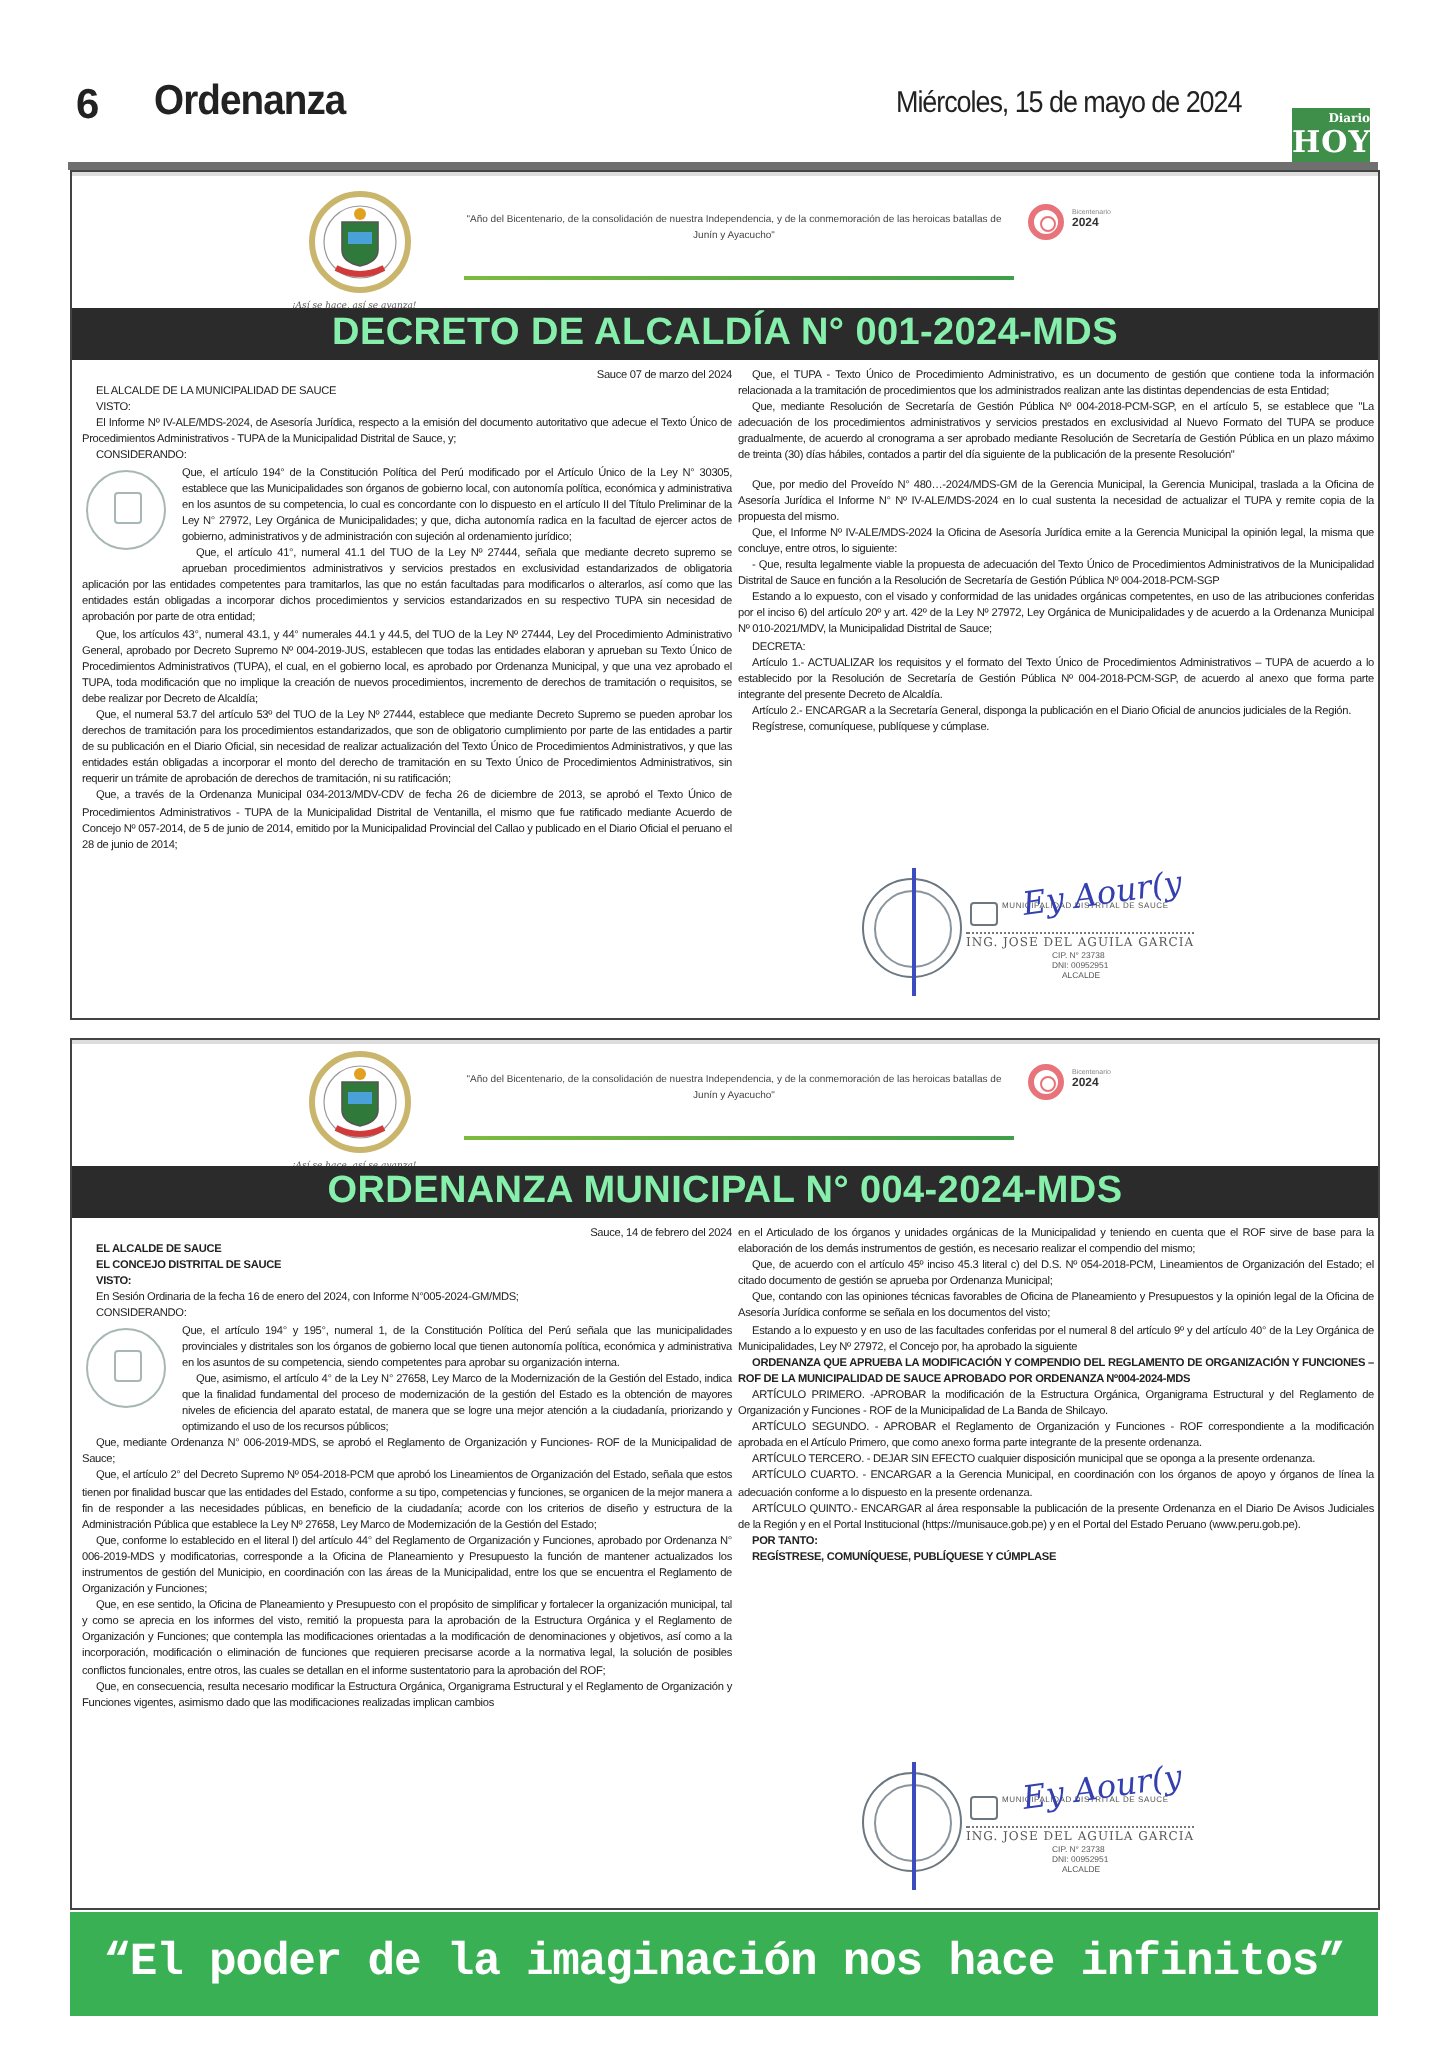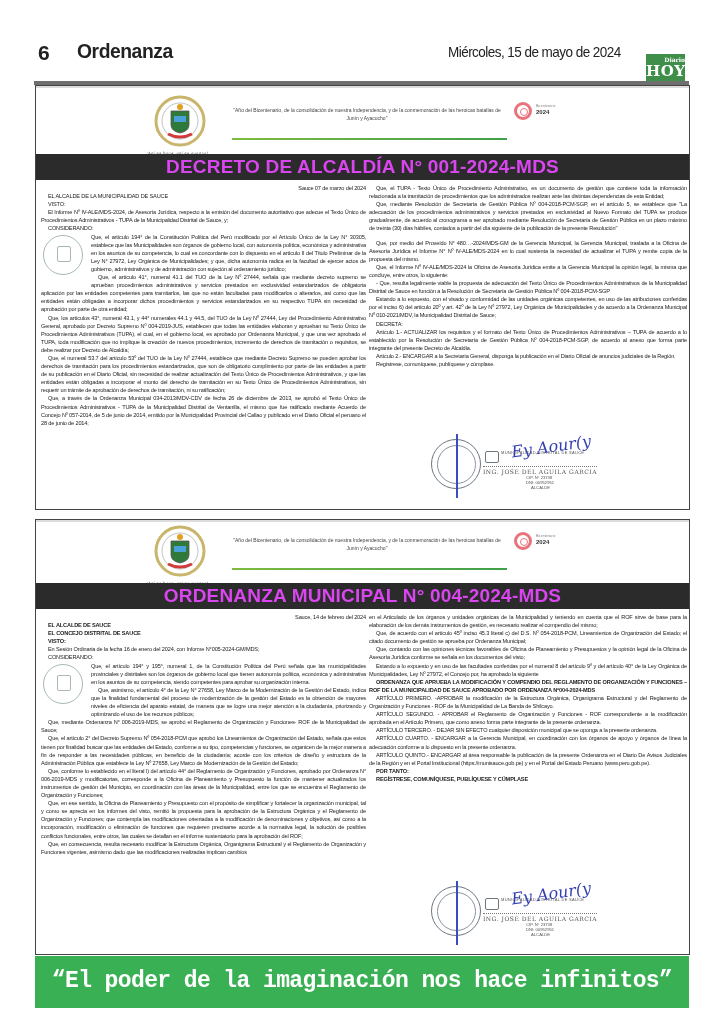--- a/index.html
+++ b/index.html
@@ -25,21 +25,21 @@
   .logo { position: absolute; left: 118px; top: 8px; width: 52px; height: 58px; }
   .motto { position: absolute; left: 110px; top: 65px; font-family: "DejaVu Serif", serif; font-style: italic; font-size: 4.5px; color: #555; white-space: nowrap; }
   .year-text { position: absolute; left: 196px; top: 20px; width: 270px; font-size: 5px; color: #444; text-align: center; line-height: 8px; }
   .green-line { position: absolute; left: 196px; top: 52px; width: 275px; height: 2px; background: linear-gradient(90deg, #7dbb3f, #3f9f4a); }
   .bicent { position: absolute; left: 478px; top: 16px; width: 60px; height: 24px; }
   .bicent .ring { position: absolute; left: 0; top: 0; width: 18px; height: 18px; border-radius: 50%; border: 3px solid #e8737a; }
   .bicent .ring:after { content: ""; position: absolute; left: 3px; top: 3px; width: 6px; height: 6px; border-radius: 50%; border: 1.5px solid #e8737a; }
   .bicent .bl { position: absolute; left: 22px; top: 2px; font-size: 3.5px; color: #888; }
   .bicent .by { position: absolute; left: 22px; top: 7px; font-size: 6px; font-weight: bold; color: #333; }
 
-  .titlebar { position: absolute; left: 0; right: 0; height: 26px; background: #2b2b2b; color: #d946ef; text-align: center; font-weight: bold; font-size: 19px; line-height: 26px; letter-spacing: 0.2px; }
+  .titlebar { position: absolute; left: 0; right: 0; height: 26px; background: #2b2b2b; color: #86efac; text-align: center; font-weight: bold; font-size: 19px; line-height: 26px; letter-spacing: 0.2px; }
   .doc1 .titlebar { top: 68px; }
   .doc2 .titlebar { top: 63px; }
 
   .col { position: absolute; font-size: 5.6px; line-height: 8.1px; text-align: justify; color: #222; letter-spacing: -0.15px; }
   .col p { text-indent: 7px; }
   .col p.ni { text-indent: 0; }
   .col p.in { padding-left: 7px; text-indent: 0; }
   .col p.right { text-align: right; }
   .col p.b { font-weight: bold; }
   .col .gap { height: 6px; }

